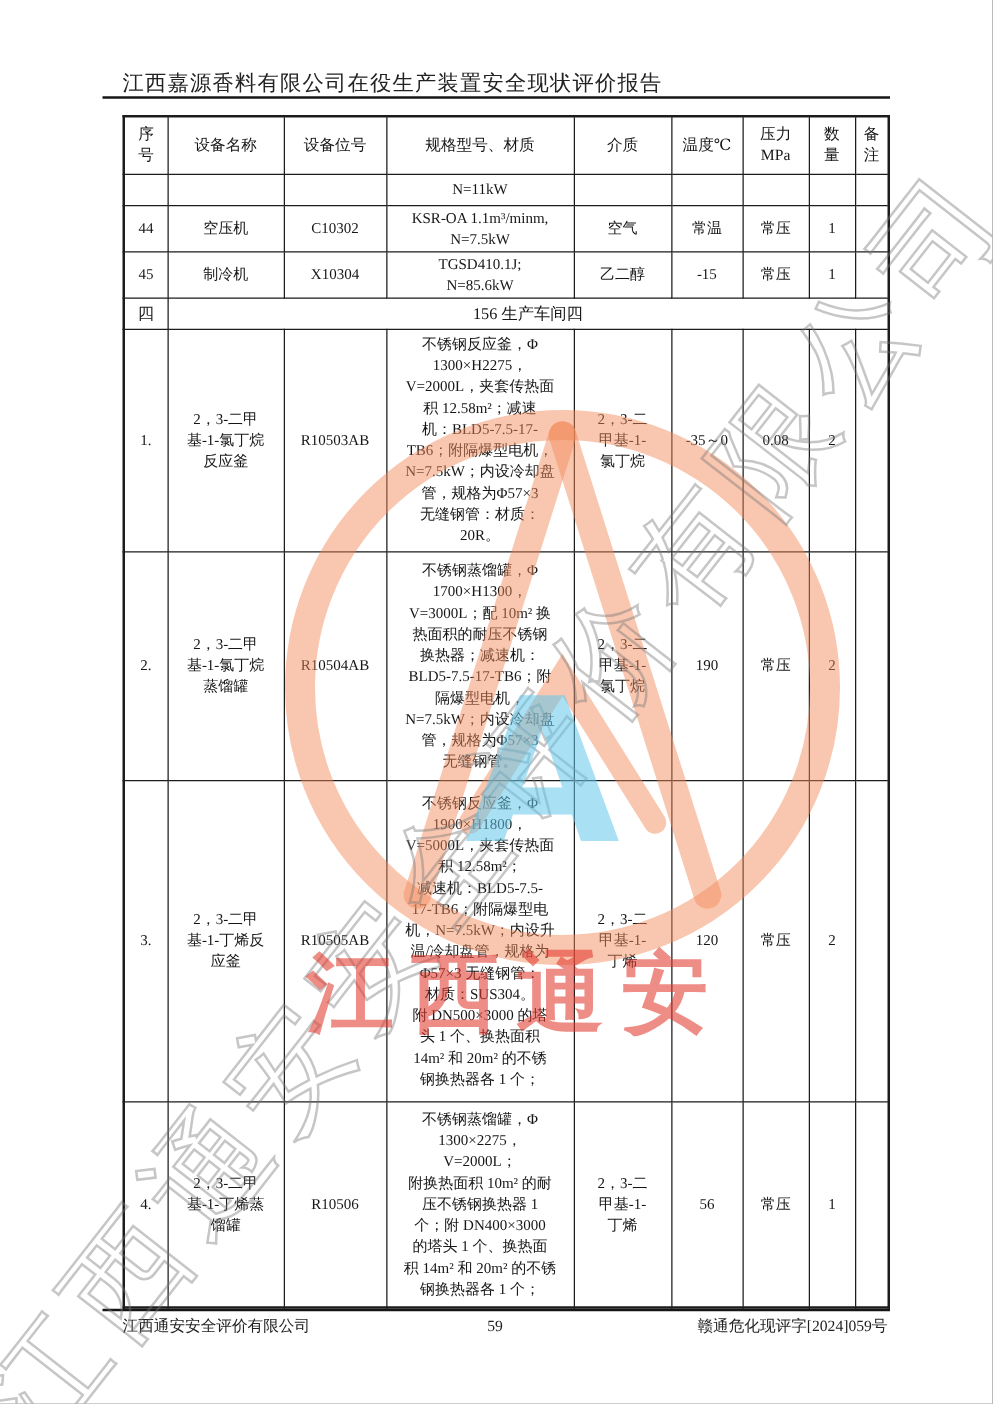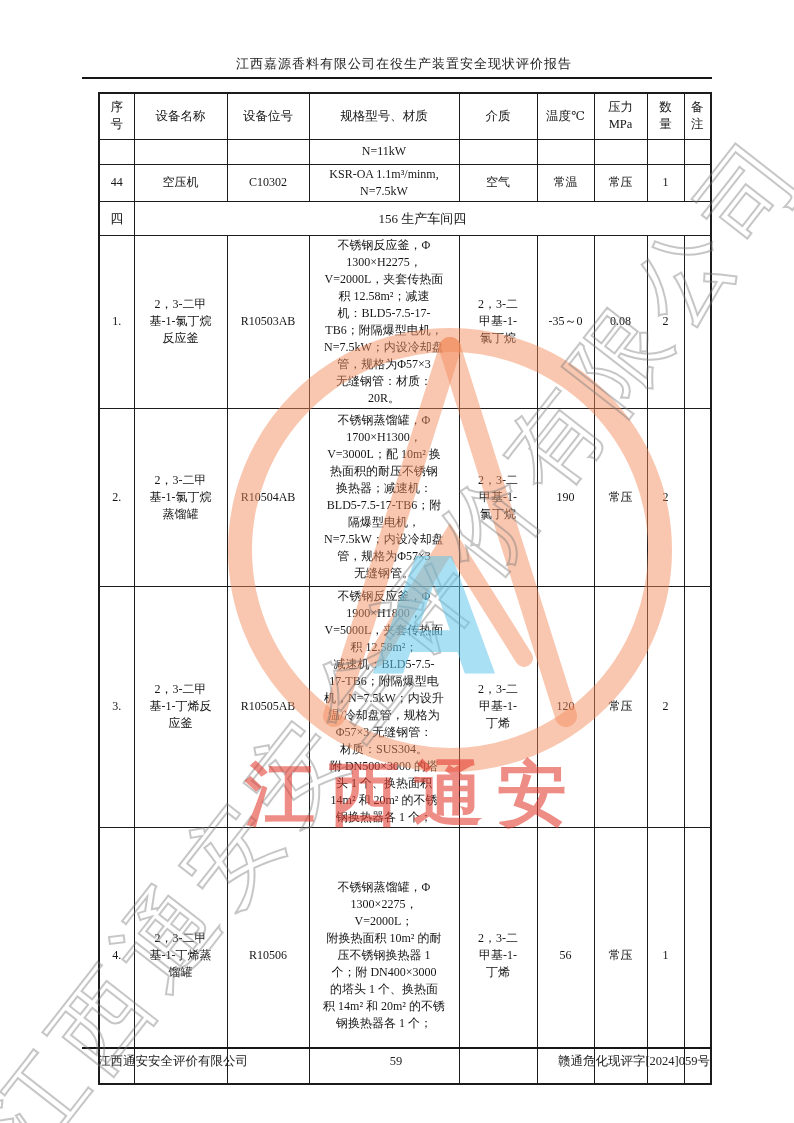--- a/index.html
+++ b/index.html
@@ -8,21 +8,21 @@
     width:794px;height:1123px;
     margin:0 auto;
     background:#ffffff;
     font-family:"Liberation Serif","DejaVu Serif",serif;
     color:#1a1a1a;
     overflow:hidden;
   }
   
   .doc-title{
     position:absolute;left:98px;top:55px;width:612px;
-    text-align:center;font-size:13px;letter-spacing:1px;color:#222;
+    text-align:left;font-size:17px;letter-spacing:1px;color:#222;
   }
   .header-rule{
     position:absolute;left:82px;top:77px;width:630px;height:0;
     border-top:2px solid #161616;
   }
   
   table.equip{
     position:absolute;left:98px;top:92px;width:612px;
     border-collapse:collapse;table-layout:fixed;
     font-size:12px;color:#161616;
@@ -139,20 +139,32 @@
           <td>C10302</td>
           <td>KSR-OA 1.1m³/minm,
 N=7.5kW</td>
           <td>空气</td>
           <td>常温</td>
           <td>常压</td>
           <td>1</td>
           <td></td>
         </tr>
         <tr>
+          <td>45</td>
+          <td>制冷机</td>
+          <td>X10304</td>
+          <td>TGSD410.1J;
+N=85.6kW</td>
+          <td>乙二醇</td>
+          <td>-15</td>
+          <td>常压</td>
+          <td>1</td>
+          <td></td>
+        </tr>
+        <tr>
           <td class="section-cell">四</td>
           <td class="section-cell" colspan="8">156 生产车间四</td>
         </tr>
         <tr>
           <td>1.</td>
           <td>2，3-二甲
 基-1-氯丁烷
 反应釜</td>
           <td>R10503AB</td>
           <td>不锈钢反应釜，Φ

